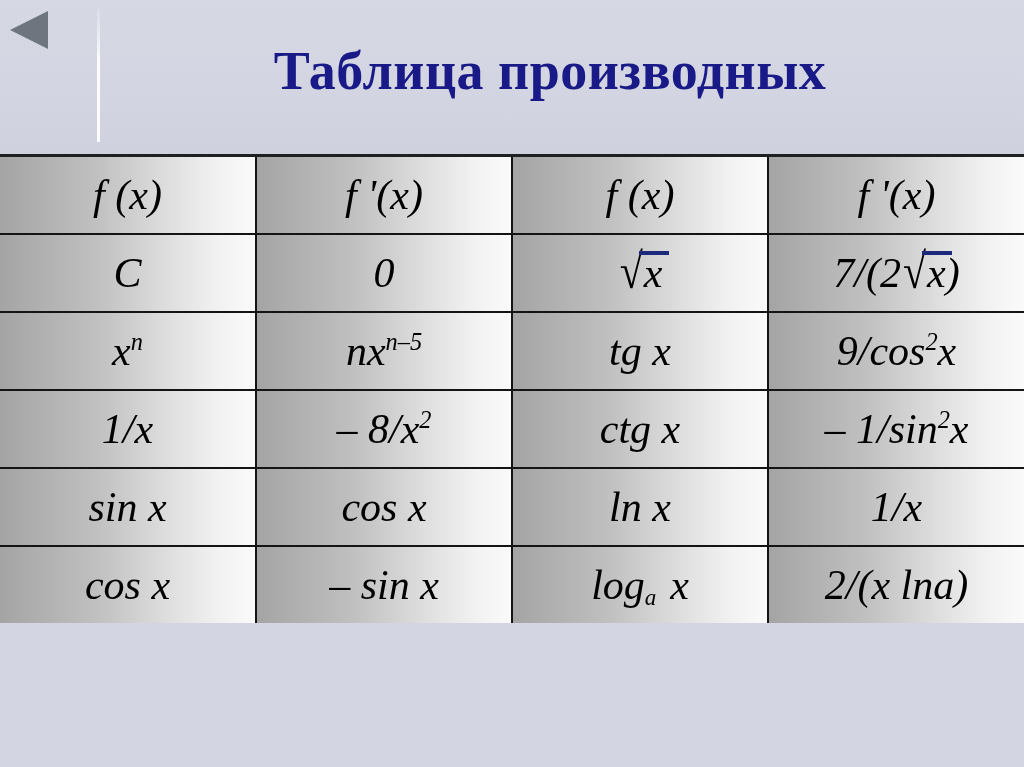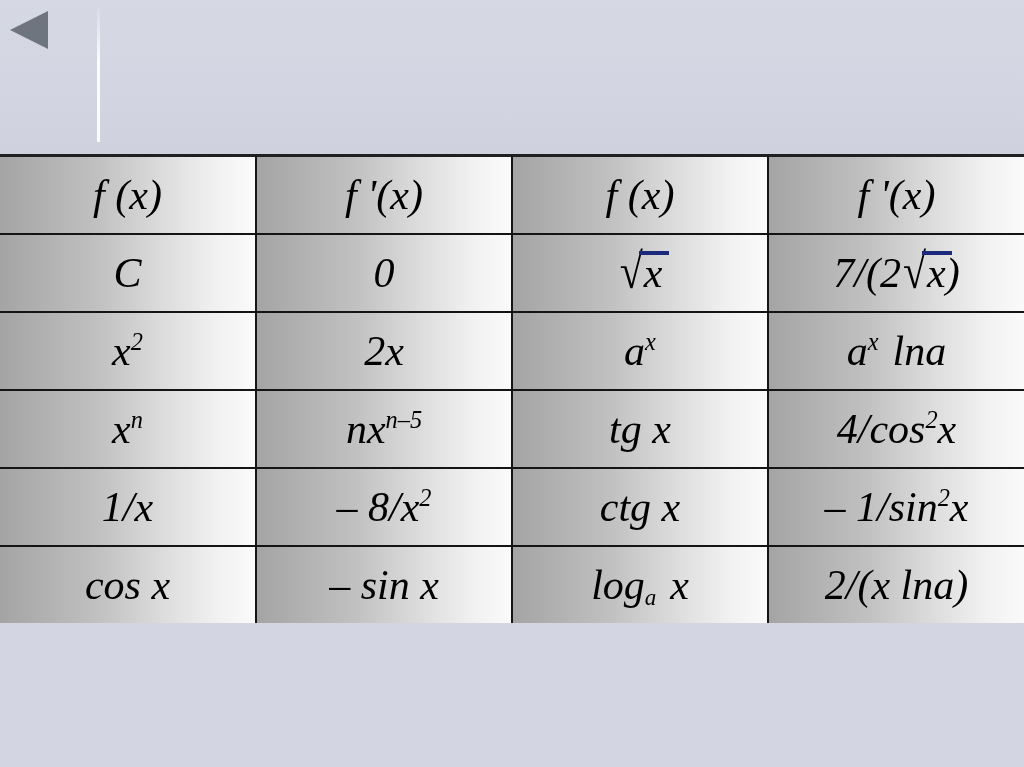--- a/index.html
+++ b/index.html
@@ -161,20 +161,21 @@
   .sp { display: inline-block; width: 0.33em; }
 </style>
 </head>
 <body>
 
 <div class="slide">
 
   <div class="header">
     <div class="back-arrow"></div>
     <div class="divider-line"></div>
+    <div class="title">Таблица производных</div>
   </div>
 
   <table class="deriv-table">
     <colgroup>
         <col>
         <col>
         <col>
         <col>
       </colgroup>
     <tbody>
@@ -191,41 +192,41 @@
         <td><span class="cell-inner">0</span></td>
         <td>
           <span class="radic"><span class="sign">√</span><span class="vinculum"></span><span class="rad-arg">x</span></span>
         </td>
         <td>
           <span>7/(2</span><span class="radic"><span class="sign">√</span><span class="vinculum"></span><span class="rad-arg">x</span></span><span>)</span>
         </td>
       </tr>
 
 
-      <tr>
-        <td><span>x</span><sup class="sup">2</sup></td>
-        <td><span class="cell-inner">2x</span></td>
-        <td><span>a</span><sup class="sup">x</sup></td>
-        <td><span>a</span><sup class="sup">x</sup><span class="sp"></span><span>lna</span></td>
-      </tr>
 
       <tr>
         <td><span>x</span><sup class="sup">n</sup></td>
         <td><span>nx</span><sup class="sup">n–5</sup></td>
         <td><span class="cell-inner">tg x</span></td>
-        <td><span>4/cos</span><sup class="sup">2</sup><span>x</span></td>
+        <td><span>9/cos</span><sup class="sup">2</sup><span>x</span></td>
       </tr>
 
       <tr>
         <td><span class="cell-inner">1/x</span></td>
         <td><span>– 8/x</span><sup class="sup">2</sup></td>
         <td><span class="cell-inner">ctg x</span></td>
         <td><span>– 1/sin</span><sup class="sup">2</sup><span>x</span></td>
       </tr>
 
+      <tr>
+        <td><span class="cell-inner">sin x</span></td>
+        <td><span class="cell-inner">cos x</span></td>
+        <td><span class="cell-inner">ln x</span></td>
+        <td><span class="cell-inner">1/x</span></td>
+      </tr>
 
       <tr>
         <td><span class="cell-inner">cos x</span></td>
         <td><span class="cell-inner">– sin x</span></td>
         <td><span>log</span><sub class="sub">a</sub><span class="sp"></span><span>x</span></td>
         <td><span class="cell-inner">2/(x lna)</span></td>
       </tr>
 
     </tbody>
   </table>

